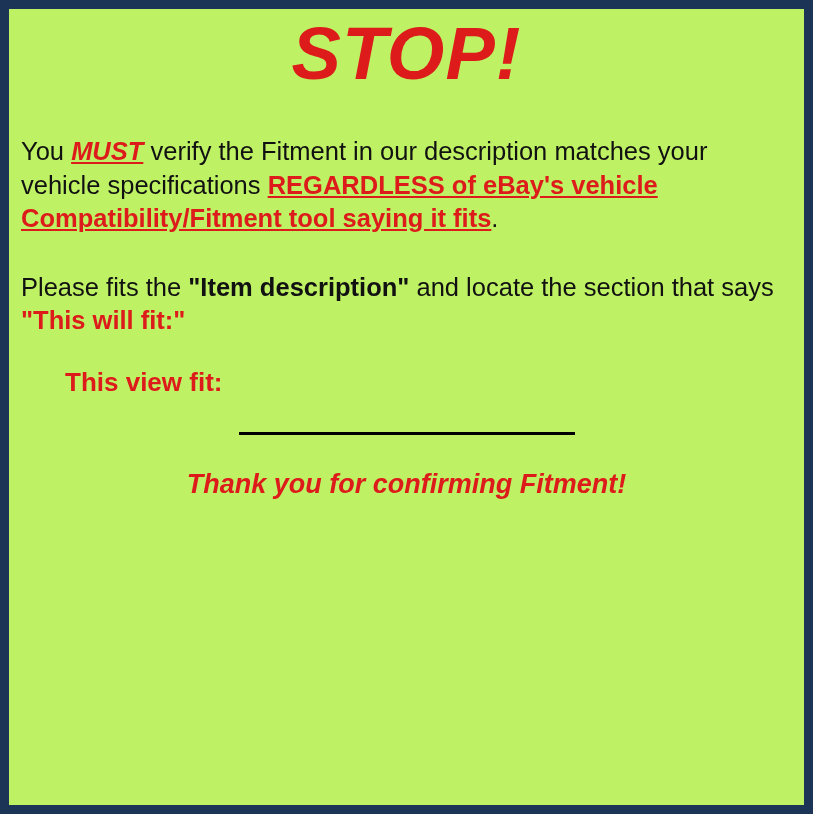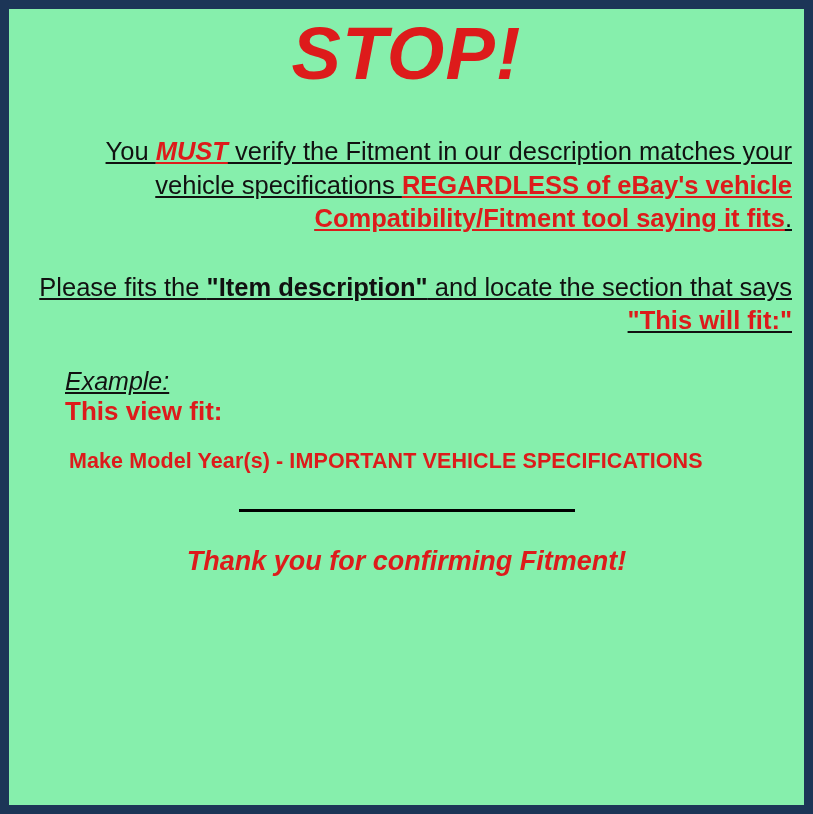--- a/index.html
+++ b/index.html
@@ -18,21 +18,21 @@
     font-family: "Liberation Sans", sans-serif;
     overflow: hidden;
   }
 
   .inner {
     position: relative;
     width: 100%;
     height: 100%;
     box-sizing: border-box;
     padding: 0 12px;
-    background: #86efac;
+    background: #bef264;
   }
   .i     { font-style: italic; }
 
   
   .stop-head {
     margin: 0;
     padding-top: 6px;
     text-align: center;
     color: #dd1b1b;
     font-weight: bold;
@@ -53,25 +53,24 @@
     line-height: 1.2;
     text-decoration: underline;
     text-underline-offset: 3px;
     white-space: nowrap;
   }
   .subhead .i { font-style: italic; }
 
   
   .para {
     margin: 0;
-    text-align: right;
+    text-align: left;
     color: #111111;
     font-size: 25.5px;
     line-height: 1.30;
-    text-decoration: underline;
   }
   .para-must   { padding-top: 42px; }
   .para-please { padding-top: 36px; }
   .para-confirm{ padding-top: 30px; }
   .para-vin    { padding-top: 42px; }
 
   .em-red-ul {
     color: #dd1b1b;
     font-weight: bold;
     font-style: italic;
@@ -163,25 +162,21 @@
 
     <p class="para para-must">
       <span>You </span><span class="em-red-ul">MUST</span><span> verify the Fitment in our description matches your vehicle specifications </span><span class="em-red-bold-ul">REGARDLESS of eBay's vehicle Compatibility/Fitment tool saying it fits</span><span>.</span>
     </p>
 
     <p class="para para-please">
       <span>Please fits the </span><span class="em-black-bold">"Item description"</span><span> and locate the section that says </span><span class="em-red-bold">"This will fit:"</span>
     </p>
 
     <div class="example-block">
-      <div>
-        <span class="example-label">Example:</span>
-      </div>
       <div class="example-fit">This view fit:</div>
-      <div class="example-spec">Make Model Year(s) - IMPORTANT VEHICLE SPECIFICATIONS</div>
     </div>
 
     <div class="divider-wrap">
       <span class="divider"></span>
     </div>
 
 
 
     <p class="para-thanks">Thank you for confirming Fitment!</p>
 

